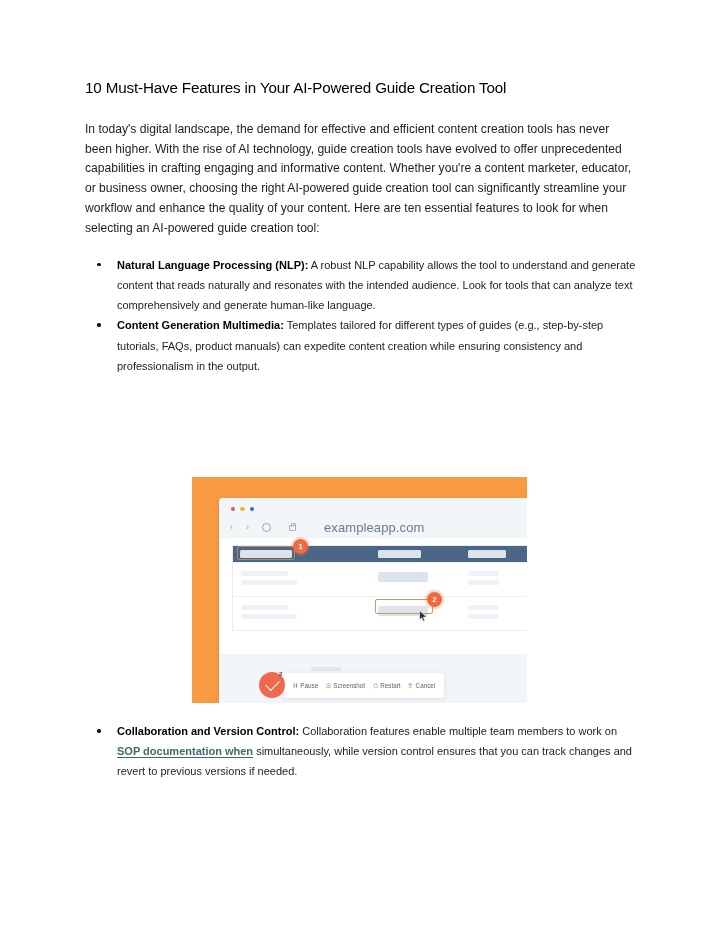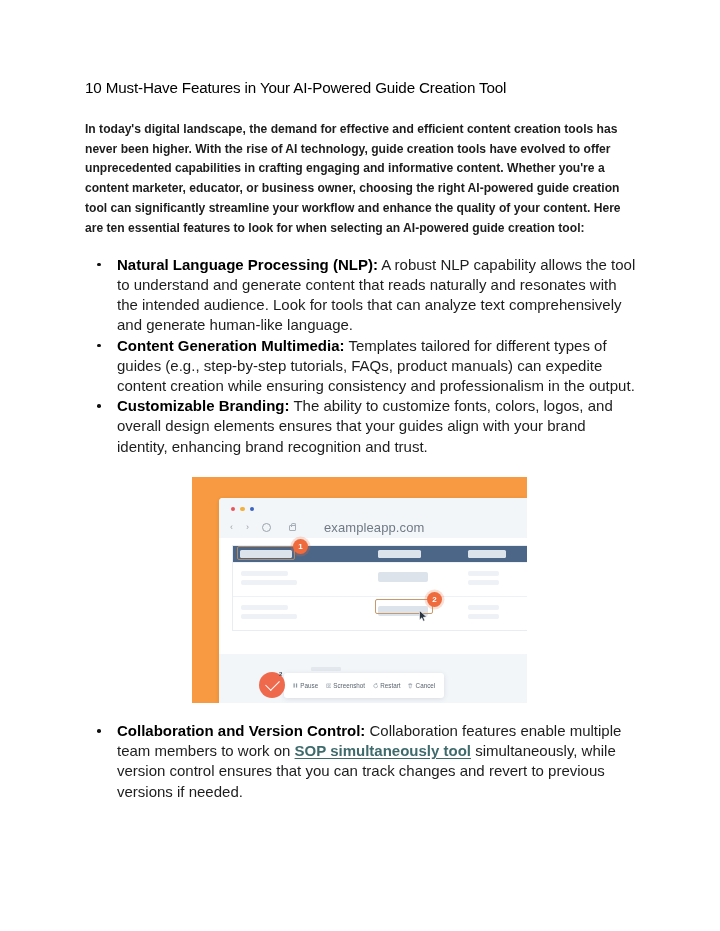--- a/index.html
+++ b/index.html
@@ -35,31 +35,30 @@
     letter-spacing: -0.15px;
     margin: 0 0 22px 0;
     line-height: 1.3;
   }
   .para {
     font-size: 12.1px;
     line-height: 19.85px;
     color: #1d1d1d;
     margin: 0 0 16px 0;
     text-align: left;
-    font-weight: bold;
   }
   ul.feature-list {
     list-style: none;
     margin: 0;
     padding: 0;
   }
   ul.feature-list li {
     position: relative;
     padding-left: 32px;
-    font-size: 15px;
+    font-size: 11px;
     line-height: 20.2px;
     color: #1d1d1d;
     margin-bottom: 0px;
   }
   ul.feature-list li .bullet-dot {
     position: absolute;
     left: 12px;
     top: 8px;
     width: 3.6px;
     height: 3.6px;
@@ -342,24 +341,20 @@
     <p class="para">In today's digital landscape, the demand for effective and efficient content creation tools has never been higher. With the rise of AI technology, guide creation tools have evolved to offer unprecedented capabilities in crafting engaging and informative content. Whether you're a content marketer, educator, or business owner, choosing the right AI-powered guide creation tool can significantly streamline your workflow and enhance the quality of your content. Here are ten essential features to look for when selecting an AI-powered guide creation tool:</p>
 
     <ul class="feature-list">
       <li>
         <span class="bullet-dot"></span>
         <span class="li-term">Natural Language Processing (NLP):</span><span> A robust NLP capability allows the tool to understand and generate content that reads naturally and resonates with the intended audience. Look for tools that can analyze text comprehensively and generate human-like language.</span>
       </li>
       <li>
         <span class="bullet-dot"></span>
         <span class="li-term">Content Generation Multimedia:</span><span> Templates tailored for different types of guides (e.g., step-by-step tutorials, FAQs, product manuals) can expedite content creation while ensuring consistency and professionalism in the output.</span>
-      </li>
-      <li>
-        <span class="bullet-dot"></span>
-        <span class="li-term">Customizable Branding:</span><span> The ability to customize fonts, colors, logos, and overall design elements ensures that your guides align with your brand identity, enhancing brand recognition and trust.</span>
       </li>
     </ul>
   </div>
 
   <div class="embedded-figure">
     <div class="fig-orange"></div>
 
     <div class="fig-browser">
 
       <div class="fig-chrome"></div>
@@ -460,18 +455,18 @@
         <span class="check-sup">2</span>
       </div>
 
     </div>
   </div>
 
   <div class="content" style="top:721px;">
     <ul class="feature-list">
       <li>
         <span class="bullet-dot"></span>
-        <span class="li-term">Collaboration and Version Control:</span><span> Collaboration features enable multiple team members to work on </span><a class="inline-link" href="#">SOP simultaneously tool</a><span> simultaneously, while version control ensures that you can track changes and revert to previous versions if needed.</span>
+        <span class="li-term">Collaboration and Version Control:</span><span> Collaboration features enable multiple team members to work on </span><a class="inline-link" href="#">SOP documentation when</a><span> simultaneously, while version control ensures that you can track changes and revert to previous versions if needed.</span>
       </li>
     </ul>
   </div>
 
 </div>
 
 </body></html>

